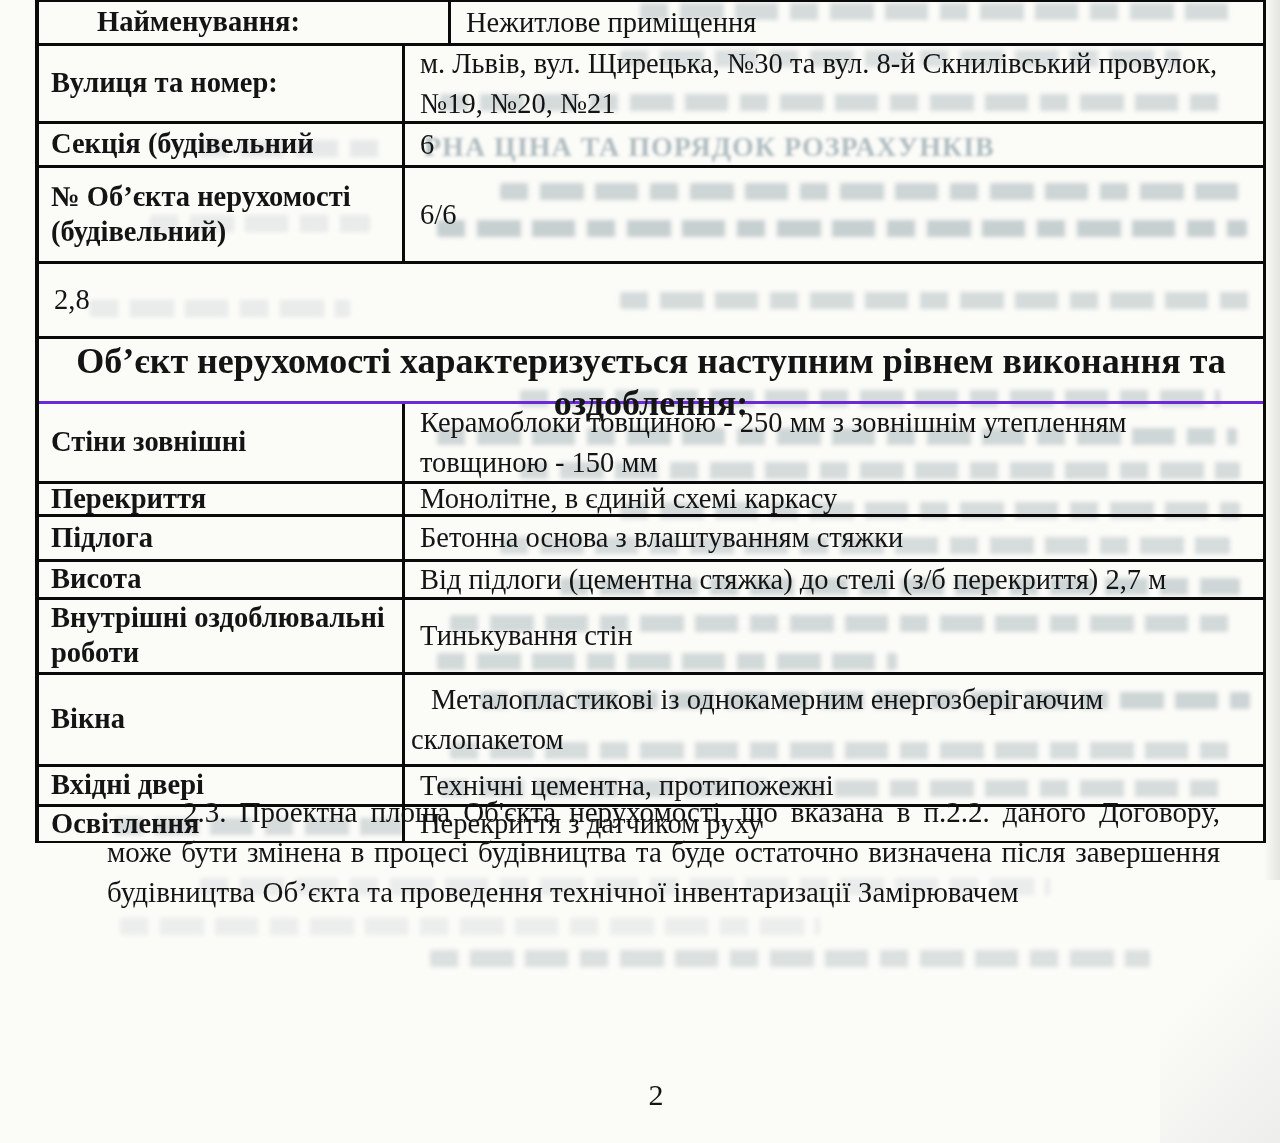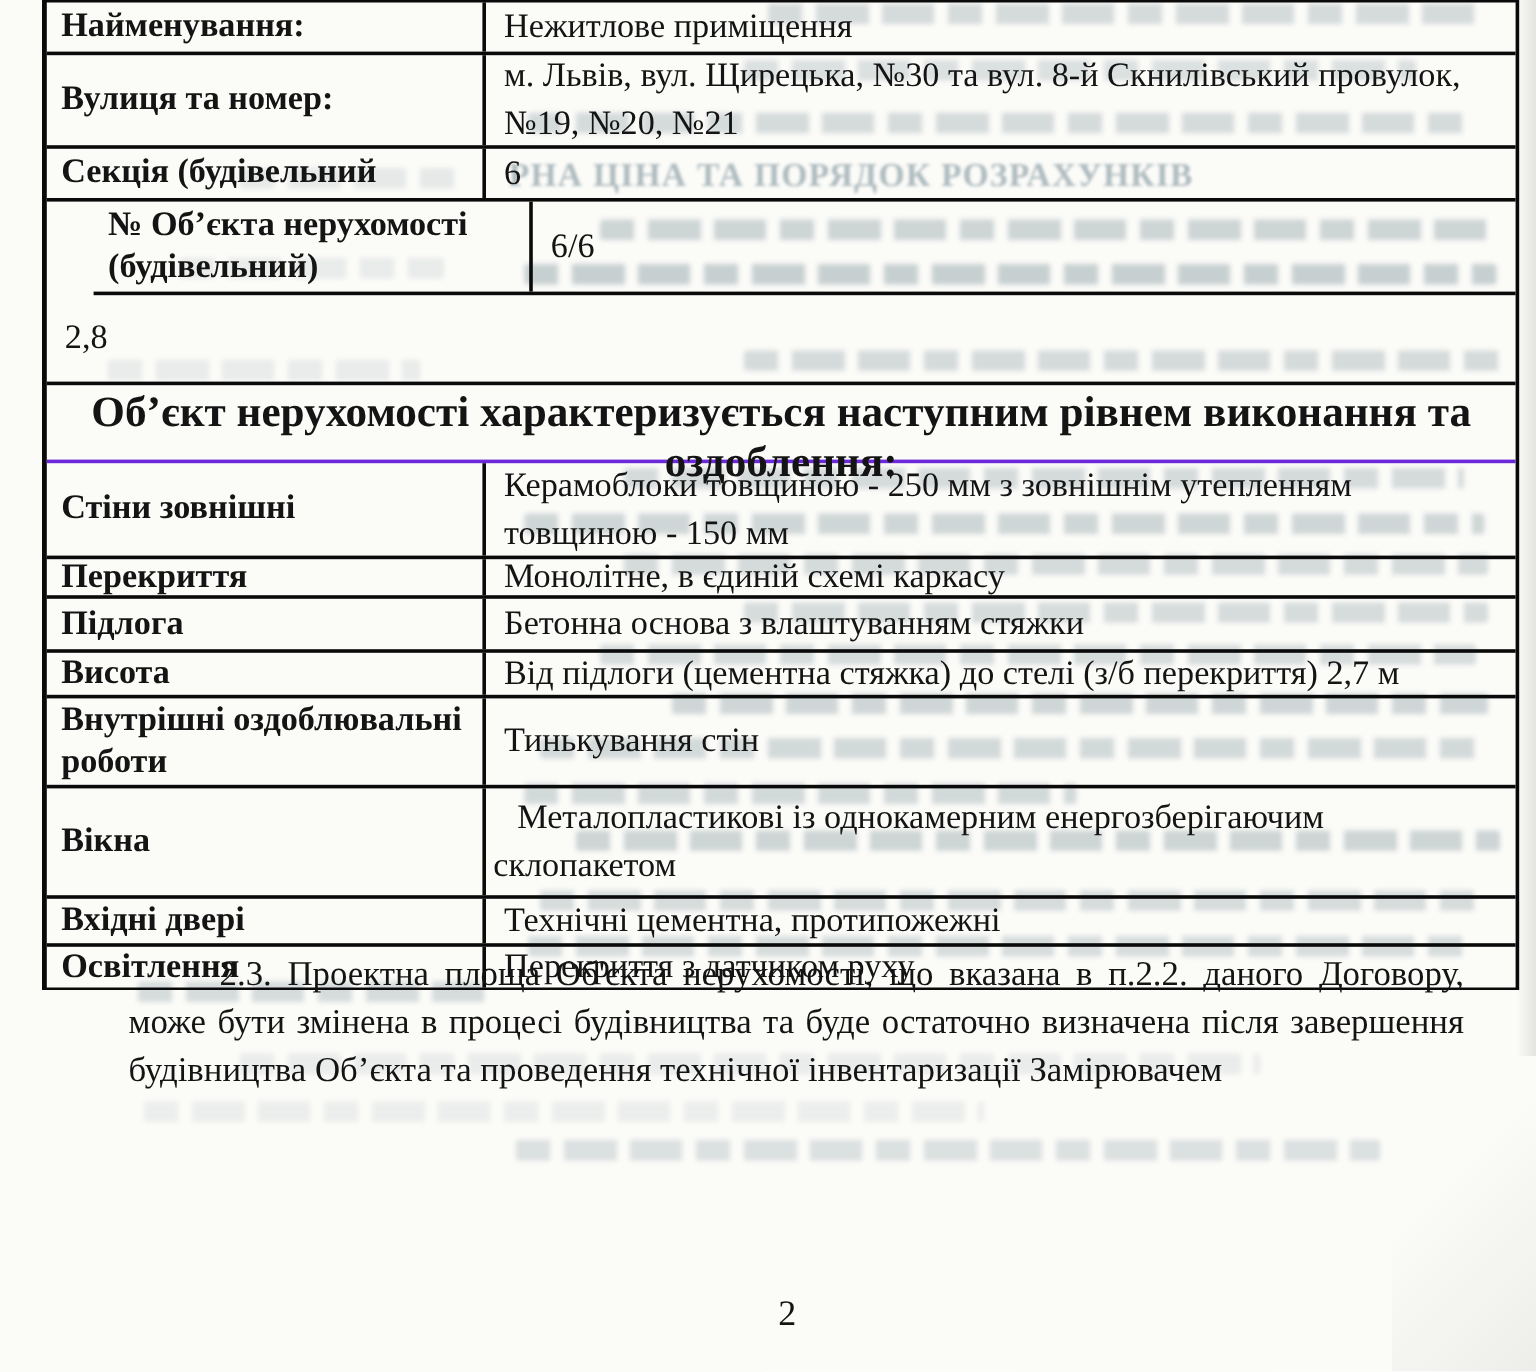--- a/index.html
+++ b/index.html
@@ -23,21 +23,21 @@
     font-weight:bold; font-size:28.5px; line-height:1.22;
     display:flex; align-items:center;
   }
   .cell-value{
     flex:1 1 auto; box-sizing:border-box; padding:1px 10px 1px 15px;
     font-size:28.5px; line-height:1.38;
     display:flex; align-items:center;
   }
   .hang{padding-left:6px;}
   .hang .val-text{text-indent:20px;}
-  .r1{height:44px;} .r2{height:78px;} .r3{height:44px;} .r4{height:78px;margin-left:39px;}
+  .r1{height:44px;padding-left:46px;} .r2{height:78px;} .r3{height:44px;} .r4{height:96px;}
   .r5{height:75px;} .rspan{height:41px;}
   .s1{height:80px;} .s2{height:33px;} .s3{height:45px;} .s4{height:38px;}
   .s5{height:75px;} .s6{height:92px;} .s7{height:40px;} .s8{height:34px;}
   .row-span{
     display:flex; align-items:center; justify-content:center;
     border-bottom:3px solid #6d28d9; box-sizing:border-box;
     font-weight:bold; font-size:36px; text-align:center; padding:0 6px;margin-top:24px;
   }
   
   .para{

